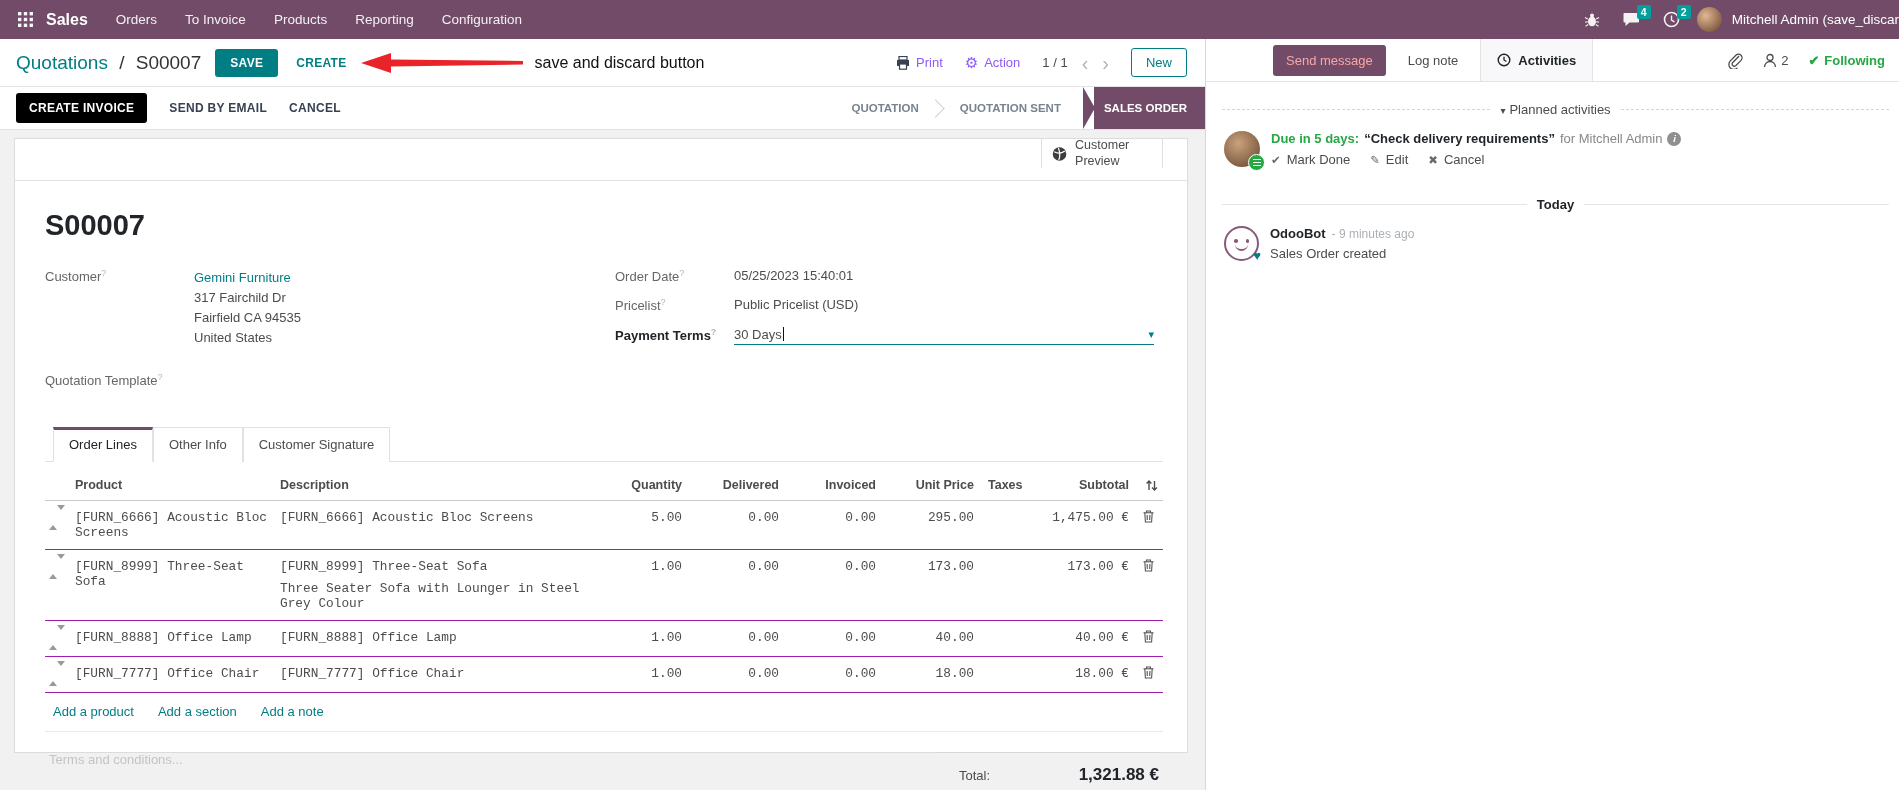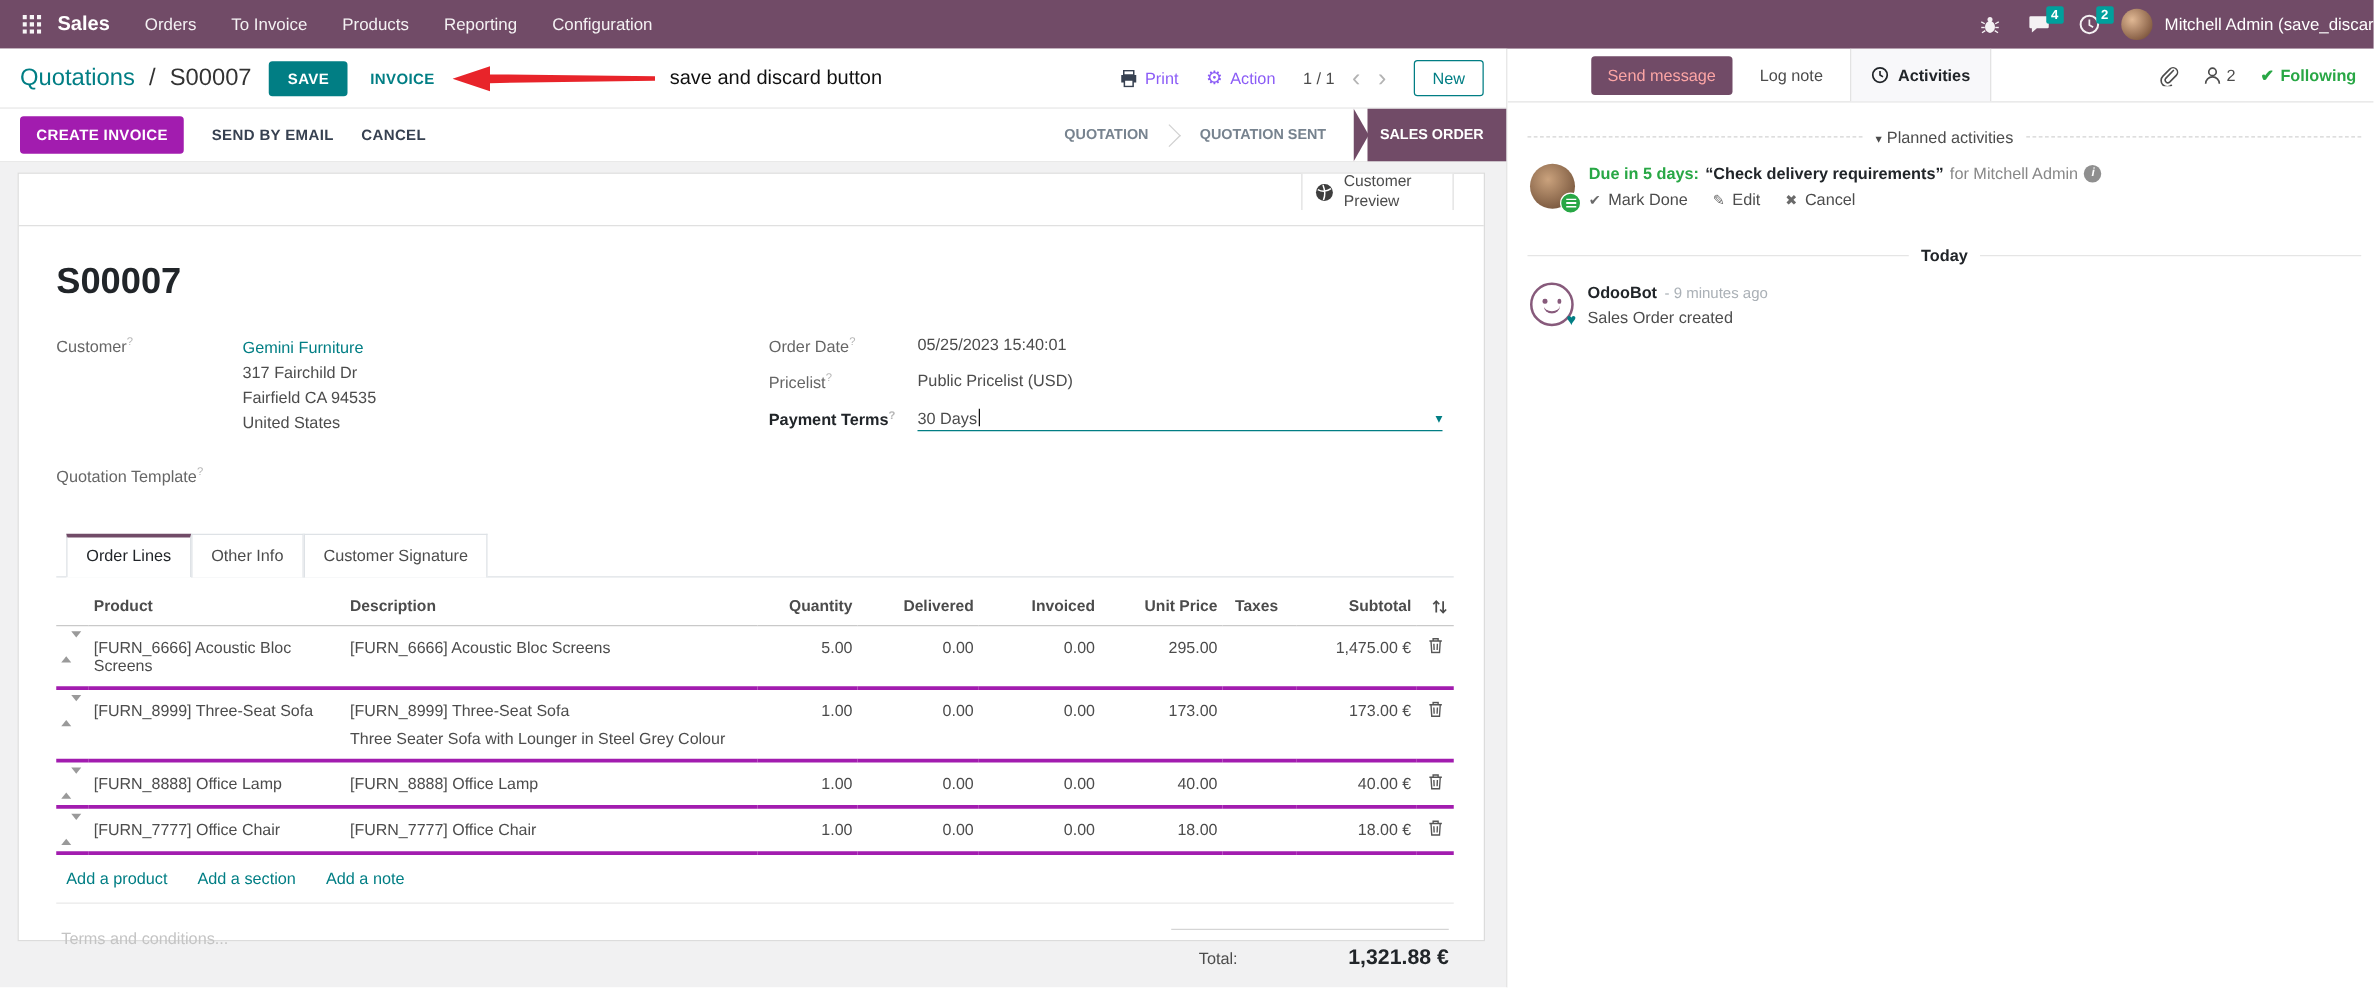--- a/index.html
+++ b/index.html
@@ -42,21 +42,21 @@
   .tool-btn { display:flex; align-items:center; gap:6px; font-size:13px; color:#8b5cf6; cursor:pointer; }
   .gear-glyph { font-size:15px; line-height:1; }
   .pager { display:flex; align-items:center; gap:14px; font-size:13px; color:#4c4c4c; }
   .pager .chev { color:#b3b3b3; font-size:20px; line-height:1; cursor:pointer; }
   .btn-new { background:#fff; border:1px solid #017E84; color:#017E84; font-size:13px;
     padding:6px 14px; border-radius:3px; cursor:pointer; }
 
   
   .statusbar { height:43px; background:#fff; border-bottom:1px solid #e2e2e2; display:flex;
     align-items:center; padding-left:16px; }
-  .btn-primary-sb { background:#a21caf; color:#fff; border:none; font-size:12px; font-weight:bold;
+  .btn-primary-sb { background:#000000; color:#fff; border:none; font-size:12px; font-weight:bold;
     letter-spacing:.3px; padding:8px 13px; border-radius:3px; cursor:pointer; }
   .btn-plain-sb { background:none; border:none; color:#374151; font-size:12px; font-weight:bold;
     letter-spacing:.3px; margin-left:22px; cursor:pointer; }
   .pipeline { margin-left:auto; display:flex; align-items:center; height:100%; }
   .stage-label { font-size:11.5px; font-weight:bold; color:#77838f; padding:0 16px; cursor:pointer; }
   .stage-sep { width:13px; height:13px; border-top:1px solid #d0d0d0; border-right:1px solid #d0d0d0;
     transform:rotate(45deg); margin:0 2px 0 -6px; }
   .stage-active { display:flex; align-items:stretch; height:100%; margin-left:6px; cursor:pointer; }
   .stage-notch { width:0; height:0; border-top:21.5px solid transparent; border-bottom:21.5px solid transparent;
     border-left:12px solid #714B67; }
@@ -95,22 +95,22 @@
   .tabs { display:flex; border-bottom:1px solid #dee2e6; margin-top:28px; padding-left:8px; }
   .tab { font-size:13px; color:#4c4c4c; padding:9px 15px; border:1px solid #dee2e6; border-bottom:none;
     margin-bottom:-1px; cursor:pointer; background:#fff; }
   .tab.active { border-top:3px solid #714B67; border-bottom:1px solid #fff; padding-top:7px; color:#212529; }
 
   
   table.ol { width:100%; border-collapse:collapse; table-layout:fixed; margin-top:8px; }
   table.ol th { font-size:12.5px; font-weight:bold; color:#4c4c4c; text-align:left;
     padding:8px 4px; border-bottom:1px solid #c9c9c9; }
   table.ol th.num, table.ol td.num { text-align:right; }
-  table.ol td { font-size:12.8px; color:#4c4c4c; padding:9px 4px; border-bottom:3px solid #a21caf;
-    vertical-align:top; }
+  table.ol td { font-size:12.8px; color:#4c4c4c; padding:9px 4px; border-bottom:1px solid #a21caf;
+    vertical-align:top;font-family:Liberation Mono, monospace; }
   td.mod, .mod { color:#17A2B8; }
   .drag-handle { display:inline-block; width:10px; cursor:grab; }
   .tri-up { width:0; height:0; border-left:4px solid transparent; border-right:4px solid transparent;
     border-bottom:5px solid #9a9a9a; margin:0 auto 2px; }
   .tri-dn { width:0; height:0; border-left:4px solid transparent; border-right:4px solid transparent;
     border-top:5px solid #9a9a9a; margin:0 auto; }
   .desc2 { margin-top:7px; }
   .trash { cursor:pointer; display:inline-block; }
   .ol-links { display:flex; gap:24px; padding:11px 4px 12px 8px; border-bottom:1px solid #e9e9e9; }
   .ol-links span { font-size:13px; color:#017E84; cursor:pointer; }
@@ -242,21 +242,21 @@
 
   <div class="left-col">
 
     <div class="bc-bar">
       <span class="bc-text">
         <span class="bc-link">Quotations</span>
         <span class="bc-sep">/</span>
         <span class="bc-current">S00007</span>
       </span>
       <button class="btn-save">SAVE</button>
-      <button class="btn-discard">INVOICE</button>
+      <button class="btn-discard">CREATE</button>
 
       <span class="anno-arrow">
         <svg class="icon-svg" width="162" height="24" viewBox="0 0 162 24">
           <polygon points="0,12 30,2 30,8.5 162,10 162,13.5 30,15.5 30,22" fill="#e8242a"></polygon>
         </svg>
       </span>
       <span class="anno-text">save and discard button</span>
 
       <div class="bc-right">
         <div class="tool-btn">

